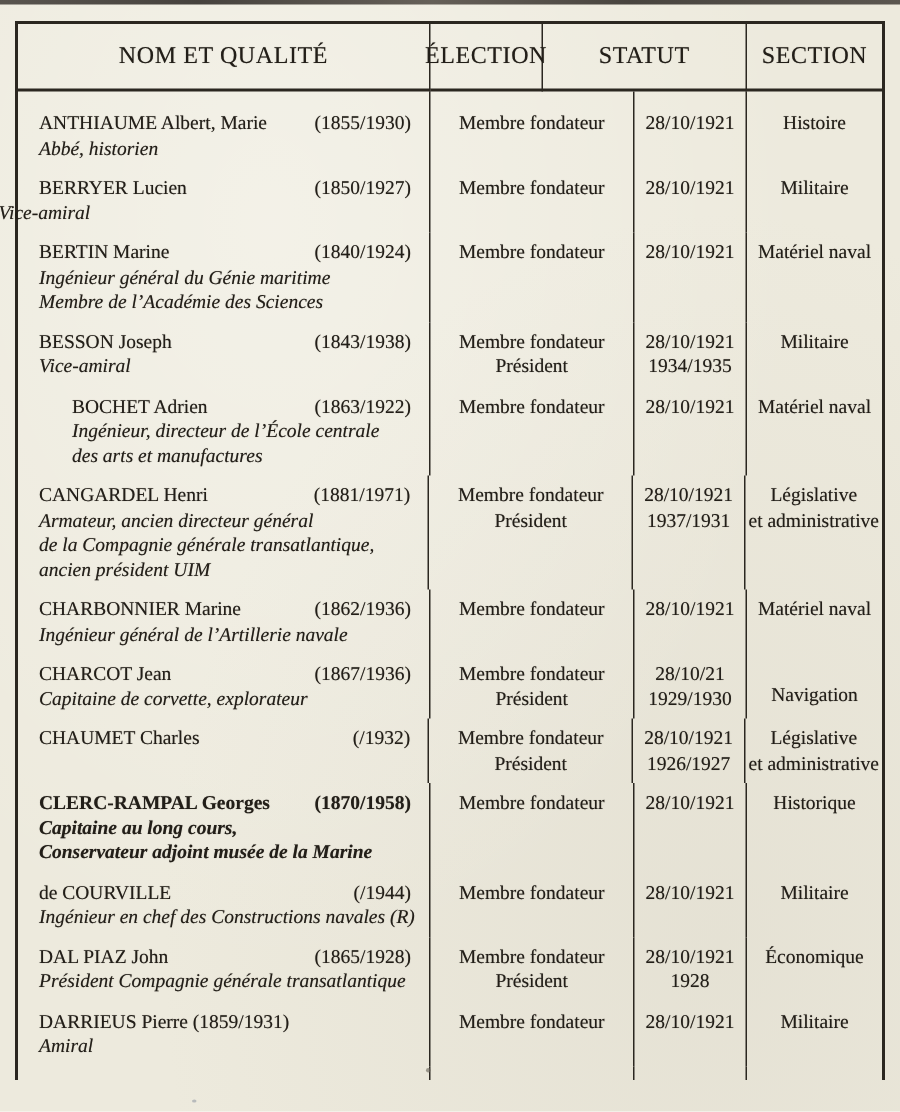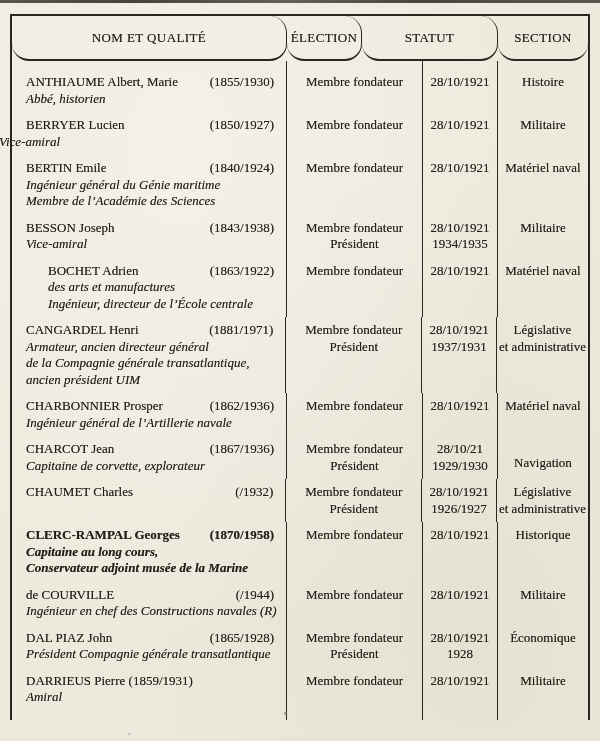--- a/index.html
+++ b/index.html
@@ -20,21 +20,21 @@
   }
   .tbl{
     position:absolute;left:10px;top:14px;width:580px;
     box-sizing:border-box;
     border-style:solid;border-width:2px 2px 0 2px;
   }
   .hrow{display:flex;}
   .hcell{
     display:flex;align-items:center;justify-content:center;
     height:45px;box-sizing:border-box;
-    font-size:13px;letter-spacing:.4px;white-space:nowrap;border-radius:17px;
+    font-size:16px;letter-spacing:.4px;white-space:nowrap;
   }
   .brow{display:flex;}
   .brow.filler{height:9px;}
   .bcell{box-sizing:border-box;padding-top:5px;padding-bottom:5px;}
   .brow.first .bcell{padding-top:13px;}
   .c1{width:275px;}
   .c2{width:136px;}
   .c3{width:75px;}
   .c4{flex:1;padding-left:2px;padding-right:2px;}
   .sep-r{border-right-style:solid;border-right-width:1.5px;}
@@ -98,21 +98,21 @@
           <div class="bcell c3 sep-r" style="border-color: rgb(43, 39, 32);">
             <div class="cline ink-text">28/10/1921</div>
           </div>
           <div class="bcell c4" style="border-color: rgb(43, 39, 32);">
             <div class="cline ink-text">Militaire</div>
           </div>
         </div>
         <div class="brow">
           <div class="bcell c1 sep-r" style="border-color: rgb(43, 39, 32);">
             <div class="nameline ink-text">
-              <span>BERTIN Emile</span>
+              <span>BERTIN Marine</span>
               <span>(1840/1924)</span>
             </div>
             <div class="desc ink-text">Ingénieur général du Génie maritime</div>
             <div class="desc ink-text">Membre de l’Académie des Sciences</div>
           </div>
           <div class="bcell c2 sep-r" style="border-color: rgb(43, 39, 32);">
             <div class="cline ink-text">Membre fondateur</div>
           </div>
           <div class="bcell c3 sep-r" style="border-color: rgb(43, 39, 32);">
             <div class="cline ink-text">28/10/1921</div>
@@ -140,22 +140,22 @@
           <div class="bcell c4" style="border-color: rgb(43, 39, 32);">
             <div class="cline ink-text">Militaire</div>
           </div>
         </div>
         <div class="brow">
           <div class="bcell c1 sep-r" style="border-color: rgb(43, 39, 32); padding-left: 36px;">
             <div class="nameline ink-text">
               <span>BOCHET Adrien</span>
               <span>(1863/1922)</span>
             </div>
+            <div class="desc ink-text">Ingénieur, directeur de l’École centrale</div>
             <div class="desc ink-text">des arts et manufactures</div>
-            <div class="desc ink-text">Ingénieur, directeur de l’École centrale</div>
           </div>
           <div class="bcell c2 sep-r" style="border-color: rgb(43, 39, 32);">
             <div class="cline ink-text">Membre fondateur</div>
           </div>
           <div class="bcell c3 sep-r" style="border-color: rgb(43, 39, 32);">
             <div class="cline ink-text">28/10/1921</div>
           </div>
           <div class="bcell c4" style="border-color: rgb(43, 39, 32);">
             <div class="cline ink-text">Matériel naval</div>
           </div>
@@ -179,21 +179,21 @@
             <div class="cline ink-text">1937/1931</div>
           </div>
           <div class="bcell c4" style="border-color: rgb(43, 39, 32);">
             <div class="cline ink-text">Législative</div>
             <div class="cline ink-text">et administrative</div>
           </div>
         </div>
         <div class="brow">
           <div class="bcell c1 sep-r" style="border-color: rgb(43, 39, 32);">
             <div class="nameline ink-text">
-              <span>CHARBONNIER Prosper</span>
+              <span>CHARBONNIER Marine</span>
               <span>(1862/1936)</span>
             </div>
             <div class="desc ink-text">Ingénieur général de l’Artillerie navale</div>
           </div>
           <div class="bcell c2 sep-r" style="border-color: rgb(43, 39, 32);">
             <div class="cline ink-text">Membre fondateur</div>
           </div>
           <div class="bcell c3 sep-r" style="border-color: rgb(43, 39, 32);">
             <div class="cline ink-text">28/10/1921</div>
           </div>

